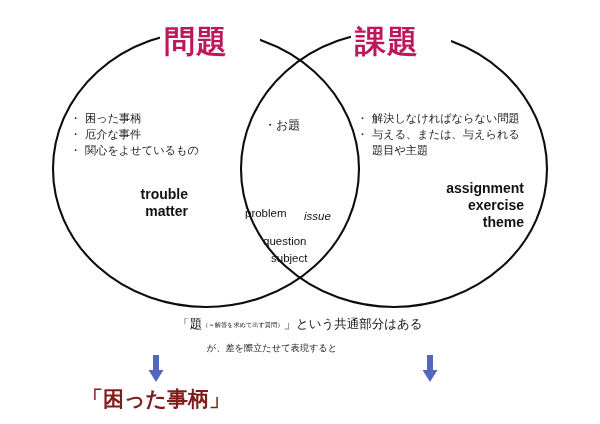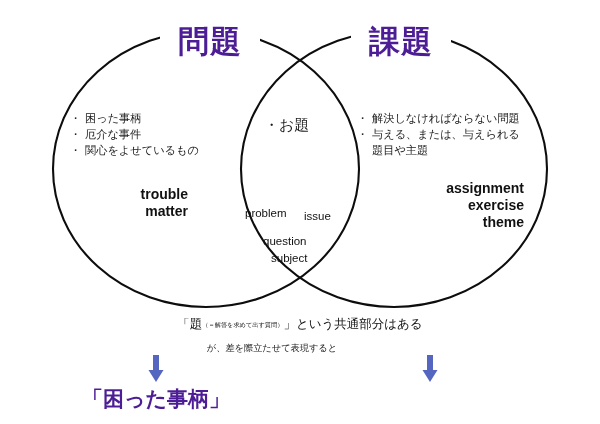--- a/index.html
+++ b/index.html
@@ -38,24 +38,24 @@
   .layer > * { pointer-events: auto; }
 
   .abs { position: absolute; }
 
   
   .circle-title {
     font-family: "Liberation Serif", "DejaVu Serif", serif;
     font-size: 31px;
     font-weight: 700;
     line-height: 1;
-    color: #4c1d95;
+    color: #be185d;
     letter-spacing: 1px;
     white-space: nowrap;
-    text-align: center;
+    text-align: left;
     background: #ffffff;
     padding: 0 4px;
   }
 
   
   .bullet-list {
     font-size: 11.2px;
     line-height: 16px;
     color: #1a1a1a;
     white-space: nowrap;
@@ -89,21 +89,21 @@
   }
   .kw-center {
     font-size: 11.5px;
     font-weight: 400;
     line-height: 17px;
     color: #111111;
     white-space: nowrap;
   }
 
   .center-top-item {
-    font-size: 15px;
+    font-size: 12px;
     line-height: 16px;
     color: #1a1a1a;
     white-space: nowrap;
   }
 
   
   .caption-main {
     font-size: 12.5px;
     line-height: 17px;
     color: #111111;
@@ -122,21 +122,21 @@
     white-space: nowrap;
     text-align: center;
   }
 
   
   .conclusion {
     font-family: "Liberation Serif", "DejaVu Serif", serif;
     font-size: 21px;
     font-weight: 700;
     line-height: 1;
-    color: #4c1d95;
+    color: #7f1d1d;
     white-space: nowrap;
     text-align: center;
   }
 </style>
 </head>
 <body>
 
 <div id="canvas">
 
   <svg id="venn-svg" viewBox="0 0 600 424">
@@ -199,21 +199,21 @@
     <div class="abs kw-block" style="left:404px; top:180px; width:120px;">
       <div>assignment</div>
       <div>exercise</div>
       <div>theme</div>
     </div>
 
     <div class="abs center-top-item" style="left:264px; top:117px;">・お題</div>
 
     <div class="abs kw-center" style="left:245px; top:190px;margin-top:15px;">problem</div>
 
-    <div class="abs kw-center" style="left:304px; top:208px;">issue</div>
+    <div class="abs kw-center" style="left:304px; top:208px;font-style:italic;">issue</div>
 
     <div class="abs kw-center" style="left:263px; top:233px;">question</div>
 
     <div class="abs kw-center" style="left:271px; top:250px;">subject</div>
 
     <div class="abs caption-main" style="left:0px; top:316px; width:600px;">
       <span>「題</span><span class="tiny">（＝解答を求めて出す質問）</span><span>」という共通部分はある</span>
     </div>
 
     <div class="abs caption-sub" style="left:0px; top:341px; width:544px;">が、差を際立たせて表現すると</div>

